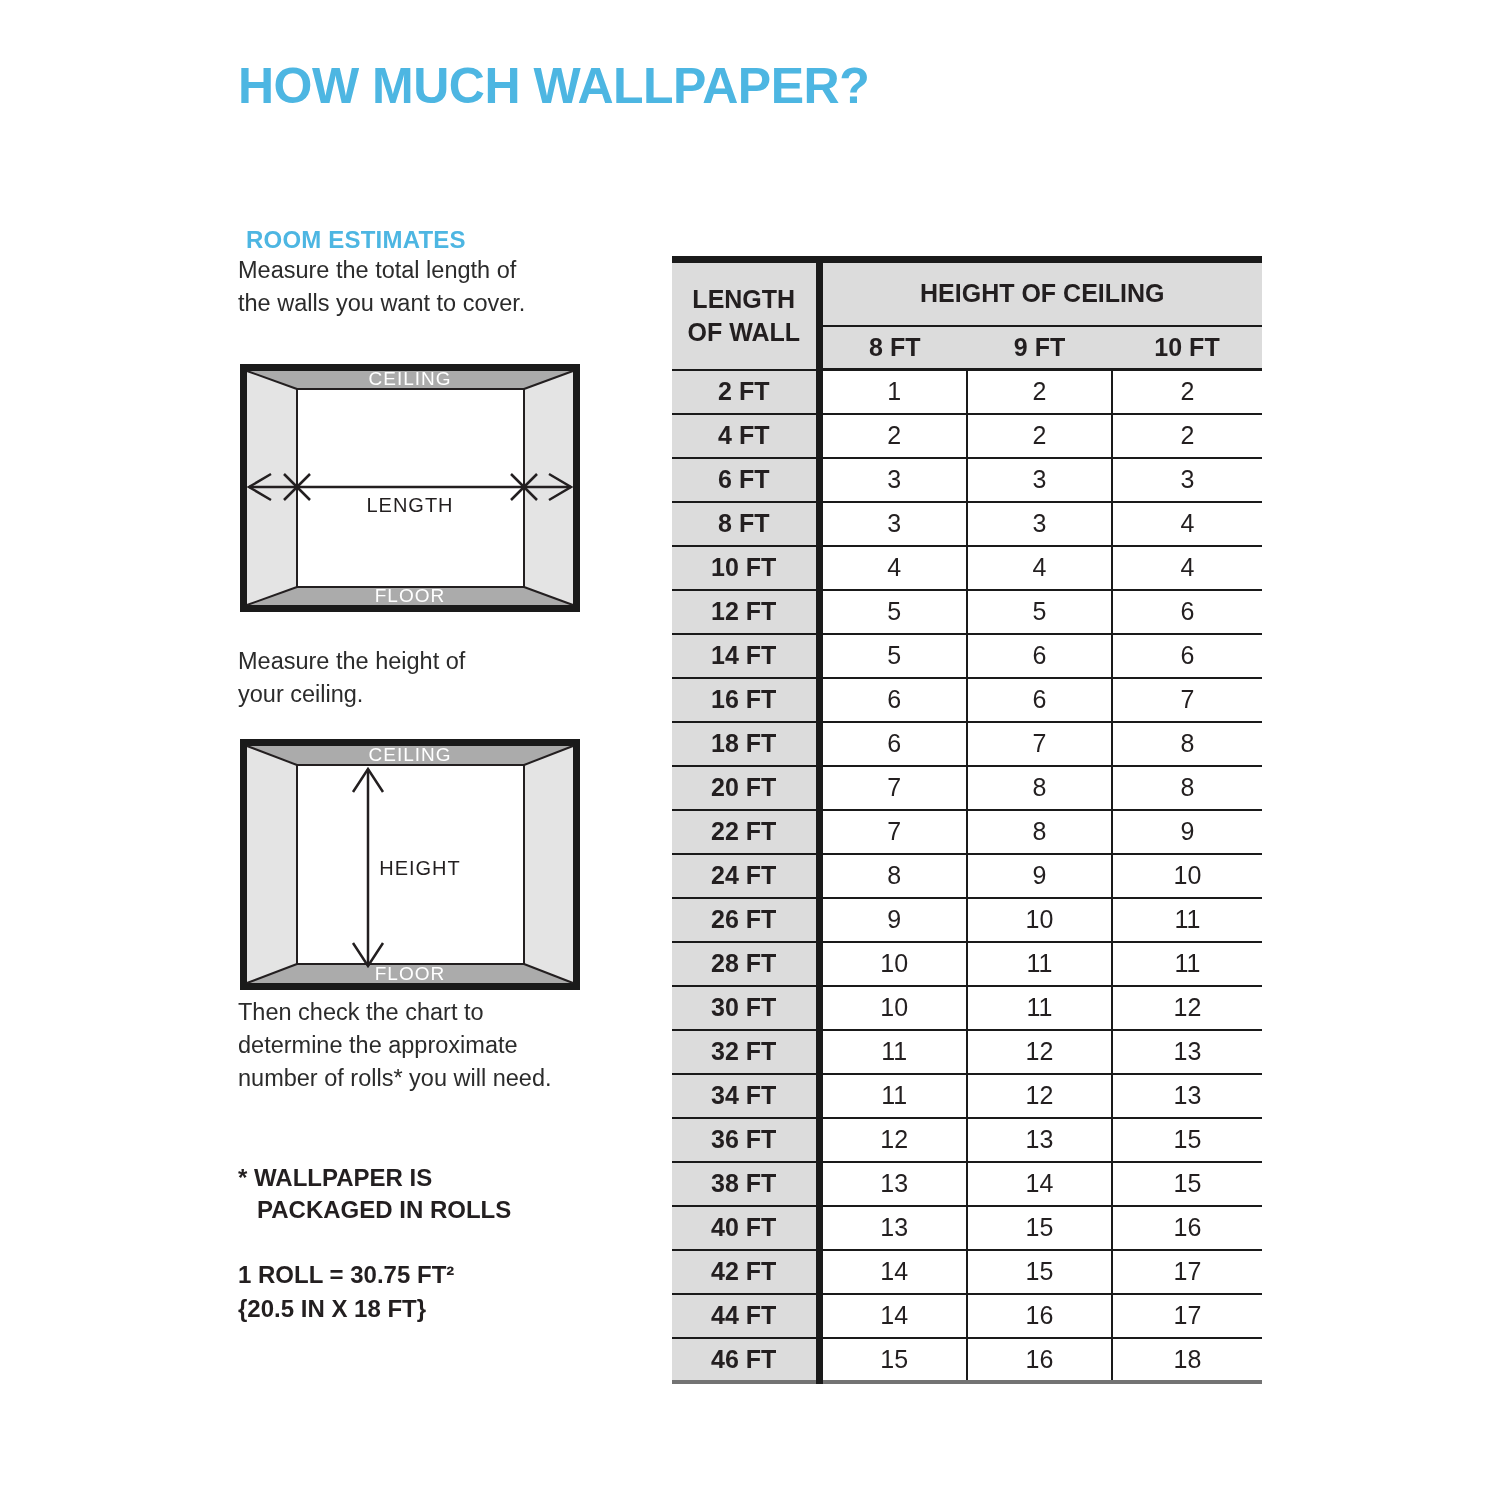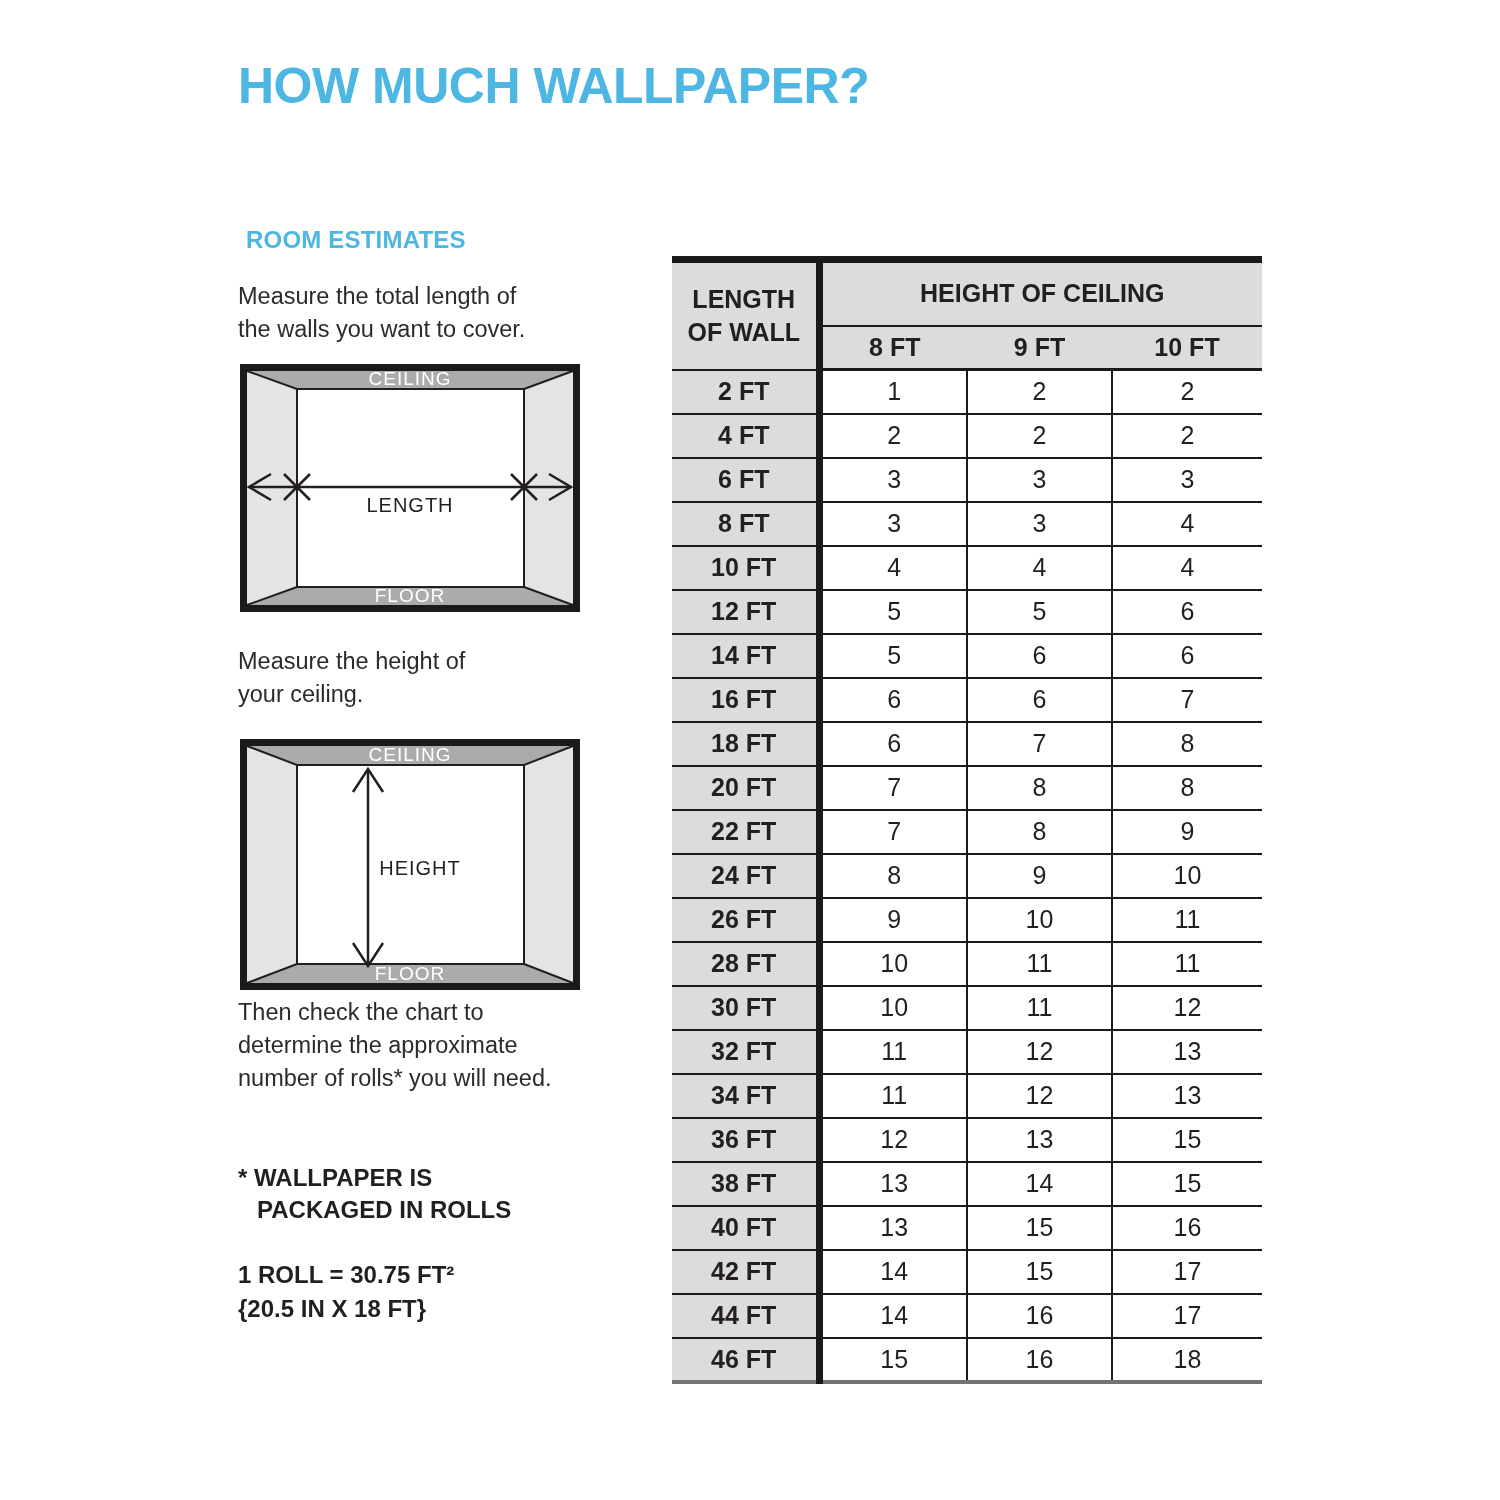--- a/index.html
+++ b/index.html
@@ -36,21 +36,21 @@
     text-align: center;
   }
   .body-text {
     position: absolute;
     left: 238px;
     font-size: 23.5px;
     line-height: 33px;
     white-space: pre-line;
     color: #2b2b2b;
   }
-  .step1 { top: 280px; }
+  .step1 { top: 254px; }
   .step2 { top: 645px; }
   .step3 { top: 996px; }
   .diagram { position: absolute; left: 240px; }
   .diagram1 { top: 364px; }
   .diagram2 { top: 739px; }
   .footnote {
     position: absolute;
     left: 238px;
     top: 1162px;
     font-size: 24px;

